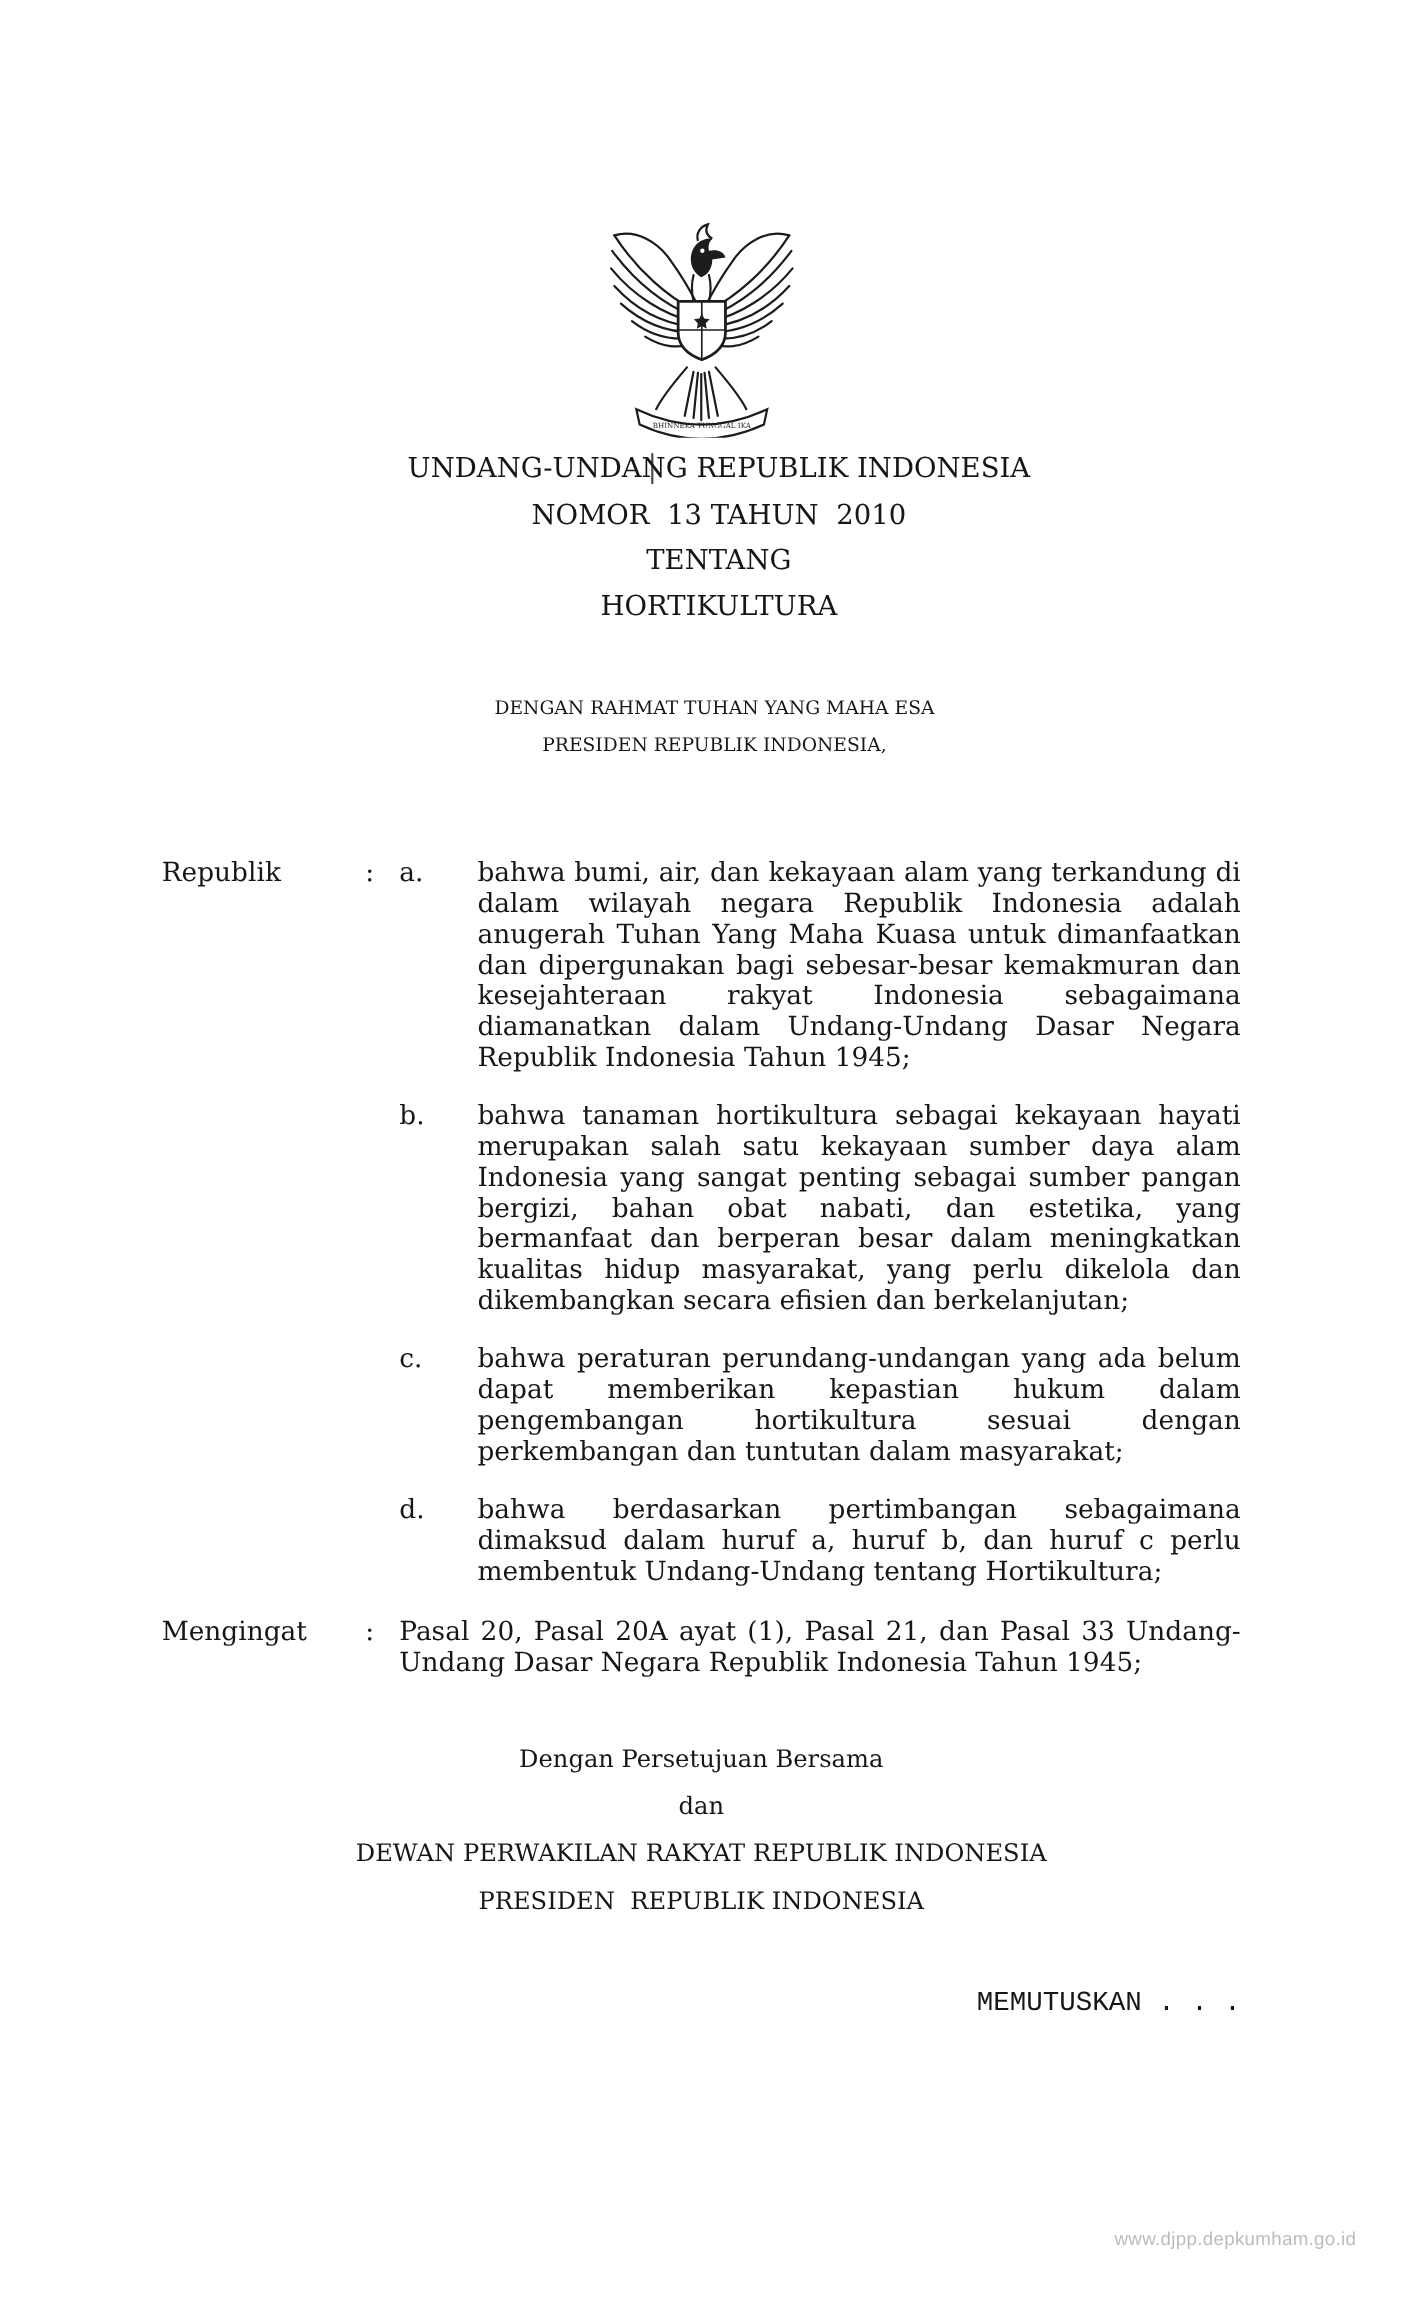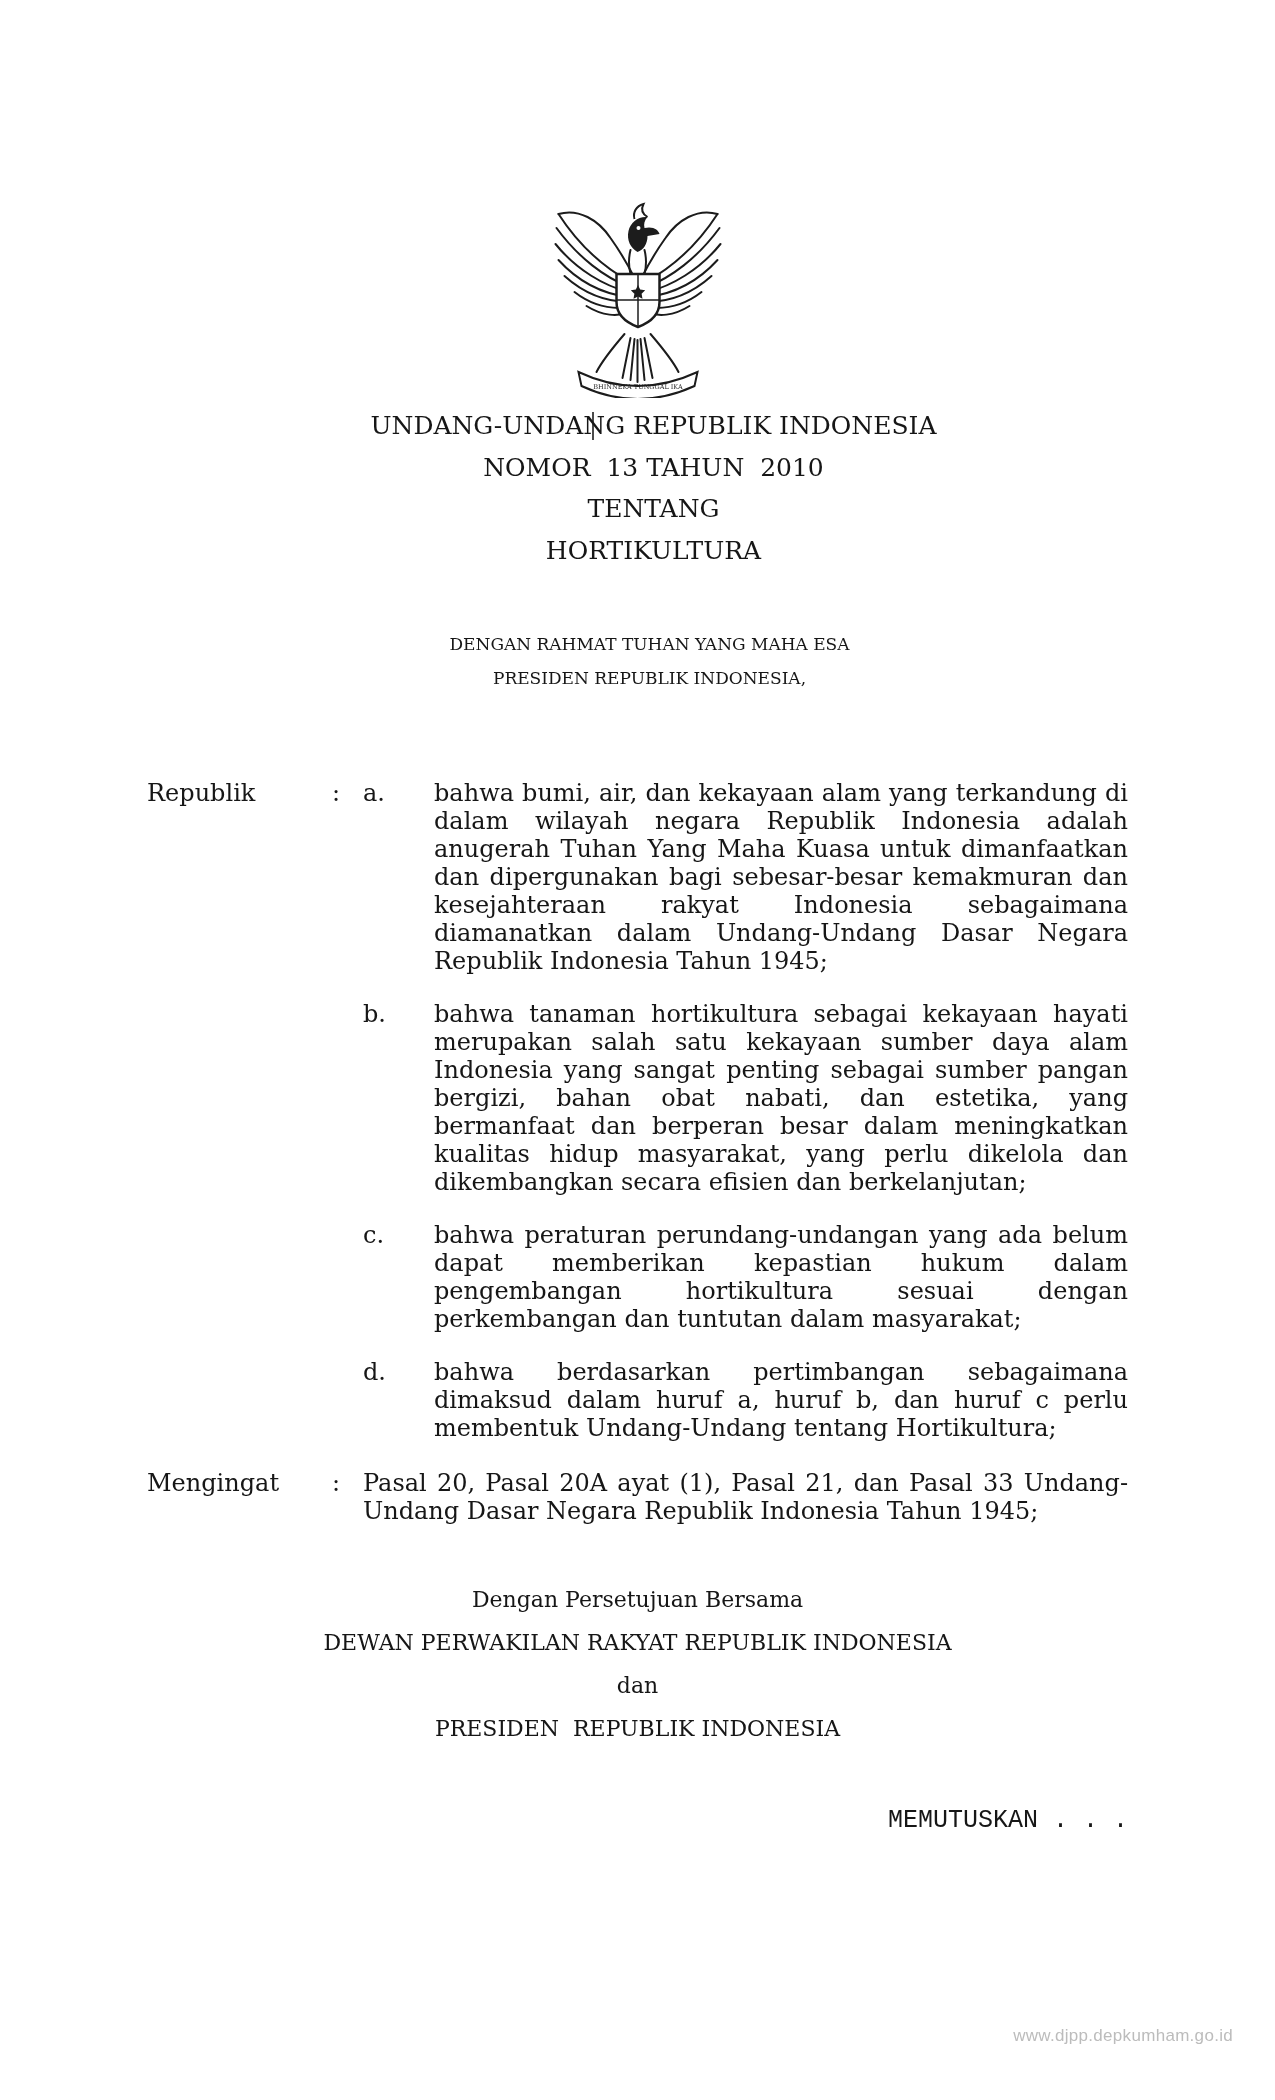--- a/index.html
+++ b/index.html
@@ -146,22 +146,22 @@
   </div>
 
   <div class="clause mengingat">
     <div class="clause-label">Mengingat</div>
     <div class="clause-colon">:</div>
     <div class="clause-text">Pasal 20, Pasal 20A ayat (1), Pasal 21, dan Pasal 33 Undang-Undang Dasar Negara Republik Indonesia Tahun 1945;</div>
   </div>
 
   <div class="agreement">
     <div class="aline">Dengan Persetujuan Bersama</div>
+    <div class="aline">dan</div>
     <div class="aline">DEWAN PERWAKILAN RAKYAT REPUBLIK INDONESIA</div>
-    <div class="aline">dan</div>
     <div class="aline">PRESIDEN  REPUBLIK INDONESIA</div>
   </div>
 
   <div class="memutuskan">MEMUTUSKAN . . .</div>
 
   <div class="watermark">www.djpp.depkumham.go.id</div>
 
 </div>
 
 </body></html>

